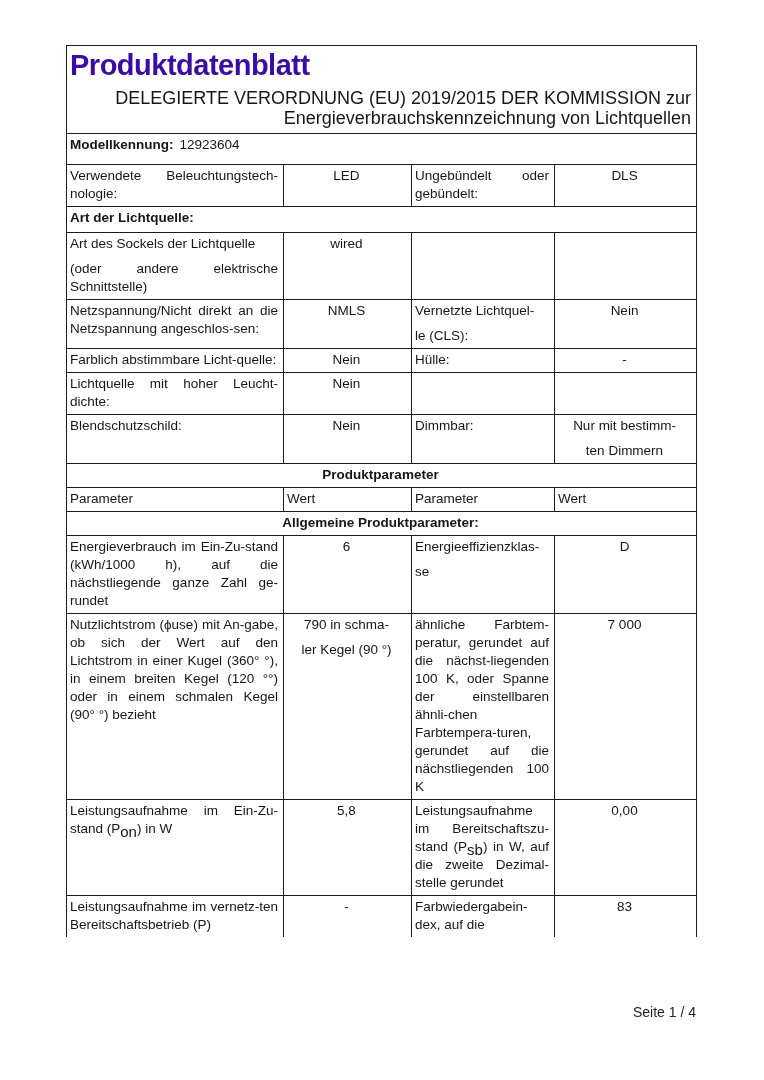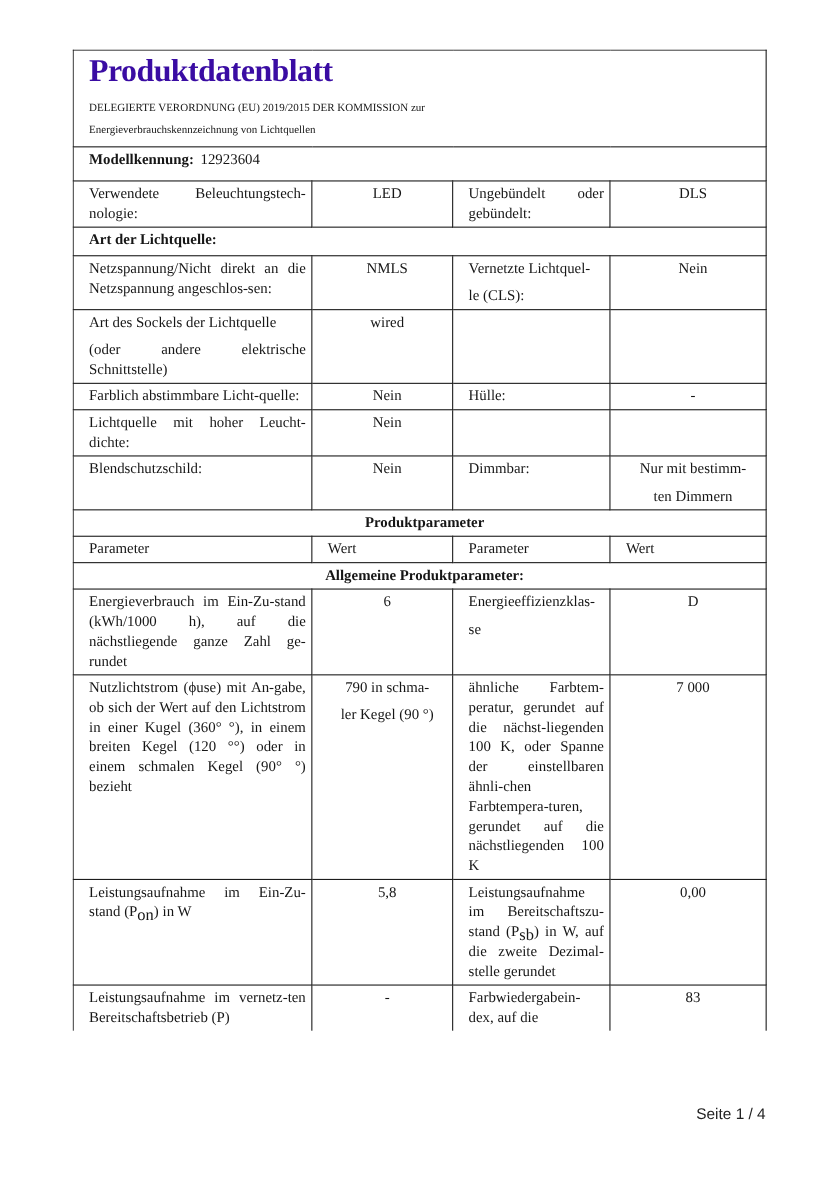--- a/index.html
+++ b/index.html
@@ -4,25 +4,25 @@
 <style>
   html,body{margin:0;padding:0;background:#fff;}
   .page{
     position:relative;width:764px;height:1080px;background:#ffffff;
     font-family:"Liberation Sans",sans-serif;color:#161616;overflow:hidden;
   }
   .doc-wrap{position:absolute;left:66px;top:45px;width:632px;height:953px;overflow:hidden;}
   table.doc{border-collapse:collapse;table-layout:fixed;width:630px;}
   table.doc td{
     border:1.5px solid #1c1c1c;vertical-align:top;
-    padding:2px 5px 3px 14px;font-size:13.5px;line-height:18px;font-family:Liberation Serif, serif;
+    padding:2px 5px 3px 3px;font-size:13.5px;line-height:18px;
   }
   .title-cell{height:82px;padding:6px 8px 4px 8px;}
   .doc-title{font-size:29px;font-weight:bold;letter-spacing:-0.5px;color:#3a0ca3;line-height:34px;}
-  .reg-line{font-size:10px;line-height:19.5px;}
+  .reg-line{font-size:18px;line-height:19.5px;text-align:right;}
   .reg-block{margin-top:7px;}
   .info-cell{height:25px;padding-top:6px;font-size:14px;}
   .info-label{font-weight:bold;}
   .info-value{margin-left:6px;}
   .section-heading-cell{font-weight:bold;font-size:14px;height:20px;padding-top:4px;}
   .param{text-align:justify;}
   .val{text-align:center;}
   .center-bold{font-weight:bold;text-align:center;padding:2px 4px;font-size:14px;}
   .colhead{font-size:13.5px;margin-left:36px;}
   tr.cut td{border-bottom:none;}
@@ -77,46 +77,46 @@
         <td class="val">
               <div class="para"><span>DLS</span></div>
             </td>
       </tr>
 
       <tr>
         <td colspan="4" class="section-heading-cell">Art der Lichtquelle:</td>
       </tr>
       <tr>
         <td class="param">
+              <div class="para"><span>Art des Sockels der Lichtquelle</span></div>
+              <div class="para"><span>(oder andere elektrische Schnittstelle)</span></div>
+            </td>
+        <td class="val">
+              <div class="para"><span>wired</span></div>
+            </td>
+        <td class="param">
+              <div class="para"><span></span></div>
+            </td>
+        <td class="val">
+              <div class="para"><span></span></div>
+            </td>
+      </tr>
+      <tr>
+        <td class="param">
               <div class="para"><span>Netzspannung/Nicht direkt an die Netzspannung angeschlos-sen:</span></div>
             </td>
         <td class="val">
               <div class="para"><span>NMLS</span></div>
             </td>
         <td class="param">
               <div class="para"><span>Vernetzte Lichtquel-</span></div>
               <div class="para"><span>le (CLS):</span></div>
             </td>
         <td class="val">
               <div class="para"><span>Nein</span></div>
-            </td>
-      </tr>
-      <tr>
-        <td class="param">
-              <div class="para"><span>Art des Sockels der Lichtquelle</span></div>
-              <div class="para"><span>(oder andere elektrische Schnittstelle)</span></div>
-            </td>
-        <td class="val">
-              <div class="para"><span>wired</span></div>
-            </td>
-        <td class="param">
-              <div class="para"><span></span></div>
-            </td>
-        <td class="val">
-              <div class="para"><span></span></div>
             </td>
       </tr>
       <tr>
         <td class="param">
               <div class="para"><span>Farblich abstimmbare Licht-quelle:</span></div>
             </td>
         <td class="val">
               <div class="para"><span>Nein</span></div>
             </td>
         <td class="param">

